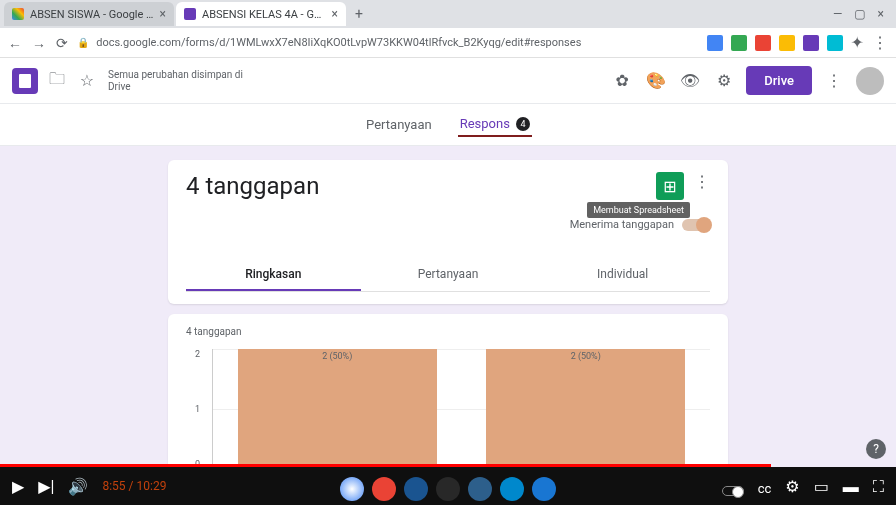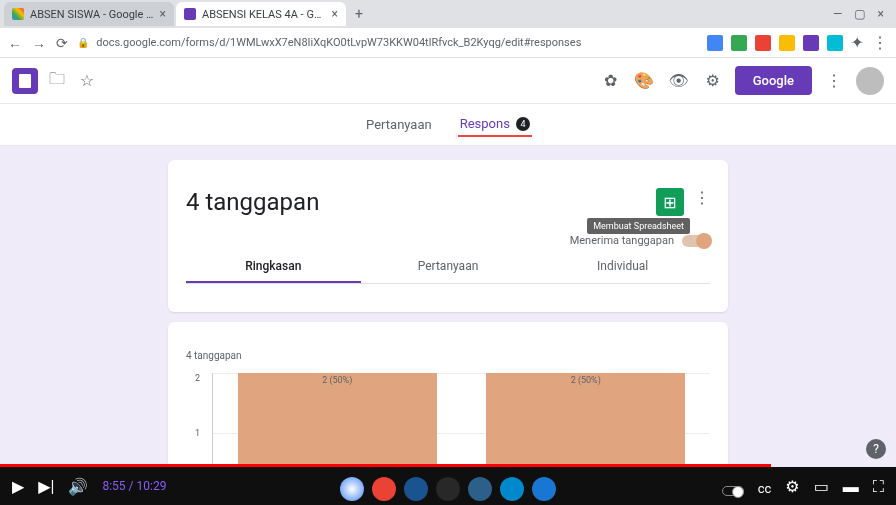--- a/index.html
+++ b/index.html
@@ -23,49 +23,49 @@
 .formlogo::after{content:"";width:12px;height:14px;background:#fff;border-radius:1px}
 .formtitle{font-size:17px;color:#202124;margin-left:10px}
 .hicon{width:22px;height:22px;display:flex;align-items:center;justify-content:center;color:#5f6368;margin-left:8px}
 .savetxt{font-size:10px;color:#5f6368;margin-left:10px;line-height:1.2;max-width:140px}
 .hright{margin-left:auto;display:flex;align-items:center;gap:10px}
 .ricon{width:24px;height:24px;display:flex;align-items:center;justify-content:center;color:#5f6368;cursor:pointer}
 .sendbtn{background:#673ab7;color:#fff;border:none;padding:7px 18px;border-radius:4px;font-size:13px;font-weight:500}
 .avatar{width:28px;height:28px;border-radius:50%;background:#bdbdbd}
 .tabs{display:flex;justify-content:center;gap:24px;padding:8px 0;border-bottom:1px solid #e8eaed}
 .mtab{font-size:13px;color:#5f6368;padding:4px 2px;display:flex;align-items:center;gap:6px}
-.mtab.active{color:#673ab7;border-bottom:2px solid #ef4444}
+.mtab.active{color:#673ab7;border-bottom:2px solid #7f1d1d}
 .badge{background:#202124;color:#fff;border-radius:50%;width:14px;height:14px;font-size:9px;display:flex;align-items:center;justify-content:center}
 .content{background:#f0ebf8;padding:14px 0 60px;height:calc(100% - 104px - 28px - 30px);overflow:hidden}
-.card{width:560px;margin:0 auto 10px;background:#fff;border-radius:6px;padding:28px 18px;box-shadow:0 1px 2px rgba(0,0,0,0.1)}
+.card{width:560px;margin:0 auto 10px;background:#fff;border-radius:6px;padding:12px 18px;box-shadow:0 1px 2px rgba(0,0,0,0.1)}
 .resphead{display:flex;align-items:flex-start}
 .respcount{font-size:24px;color:#202124;flex:1}
 .sheetbtn{width:28px;height:28px;background:#0f9d58;border-radius:3px;display:flex;align-items:center;justify-content:center;color:#fff;font-size:16px;position:relative}
 .tooltip{position:absolute;top:30px;right:-6px;background:#616161;color:#fff;font-size:9px;padding:3px 6px;border-radius:2px;white-space:nowrap}
 .more{margin-left:10px;font-size:16px;color:#5f6368}
 .accept{display:flex;justify-content:flex-end;align-items:flex-end;gap:8px;margin-top:18px;font-size:11px;color:#5f6368}
 .toggle{width:28px;height:12px;background:#e0c4b0;border-radius:6px;position:relative}
 .toggle::after{content:"";position:absolute;right:-2px;top:-2px;width:16px;height:16px;background:#e0a57e;border-radius:50%}
-.subtabs{display:flex;margin-top:4px;border-bottom:1px solid #e0e0e0}
+.subtabs{display:flex;margin-top:28px;border-bottom:1px solid #e0e0e0}
 .stab{flex:1;text-align:center;font-size:12px;color:#5f6368;padding:8px 0}
 .stab.active{color:#202124;border-bottom:2px solid #673ab7;font-weight:500}
 .qtitle{font-size:14px;color:#202124;margin-bottom:4px}
 .qsub{font-size:10px;color:#5f6368;margin-bottom:12px}
 .chart{position:relative;height:140px;padding-left:20px}
 .yaxis{position:absolute;left:0;top:0;height:120px;display:flex;flex-direction:column;justify-content:space-between;font-size:9px;color:#5f6368;align-items:flex-end;width:14px}
 .plotarea{margin-left:6px;height:120px;border-left:1px solid #ccc;border-bottom:1px solid #ccc;display:flex;align-items:center;position:relative}
 .grid{position:absolute;left:0;right:0;border-top:1px solid #eee}
 .bars{display:flex;width:100%;align-items:flex-end;height:100%}
 .barwrap{flex:1;display:flex;flex-direction:column;align-items:center;justify-content:flex-end;height:100%}
 .bar{width:80%;background:#e0a57e;position:relative}
 .barlabel{position:absolute;top:2px;width:100%;text-align:center;font-size:9px;color:#5f6368}
 .vplayer{position:absolute;bottom:0;left:0;right:0;height:38px;background:#0f0f0f;display:flex;align-items:center;padding:0 12px;gap:14px}
 .progress{position:absolute;bottom:38px;left:0;height:3px;background:red}
 .pbtn{color:#fff;font-size:16px}
-.vtime{color:#8b5cf6;font-size:12px}
+.vtime{color:#c2410c;font-size:12px}
 .vright{margin-left:auto;display:flex;gap:14px;align-items:flex-end}
 .dockicons{position:absolute;bottom:4px;left:50%;transform:translateX(-50%);display:flex;gap:8px}
 .dicon{width:24px;height:24px;border-radius:50%}
 .helpbtn{position:absolute;right:10px;bottom:46px;width:20px;height:20px;border-radius:50%;background:#5f6368;color:#fff;font-size:12px;display:flex;align-items:center;justify-content:center}
 .autoplay{width:22px;height:10px;border:1px solid #888;border-radius:5px;position:relative}
 .autoplay::after{content:"";position:absolute;right:-1px;top:-1px;width:10px;height:10px;border-radius:50%;background:#fff;border:1px solid #888}
 </style>
 </head>
 <body>
 
@@ -105,26 +105,27 @@
     <div class="extico" style="background:#00bcd4"></div>
     <span style="color:#5f6368">✦</span>
     <span style="color:#5f6368">⋮</span>
   </div>
 </div>
 
 <div class="formheader">
   <div class="formlogo"></div>
   <span class="hicon">🗀</span>
   <span class="hicon">☆</span>
+  <div class="savetxt">Semua perubahan disimpan di Drive</div>
   <div class="hright">
     <span class="ricon">✿</span>
     <span class="ricon">🎨</span>
     <span class="ricon">👁</span>
     <span class="ricon">⚙</span>
-    <button class="sendbtn">Google</button>
+    <button class="sendbtn">Drive</button>
     <span class="ricon">⋮</span>
     <div class="avatar"></div>
   </div>
 </div>
 
 <div class="tabs">
   <div class="mtab">Pertanyaan</div>
   <div class="mtab active">
     <span>Respons</span>
     <span class="badge">4</span>

